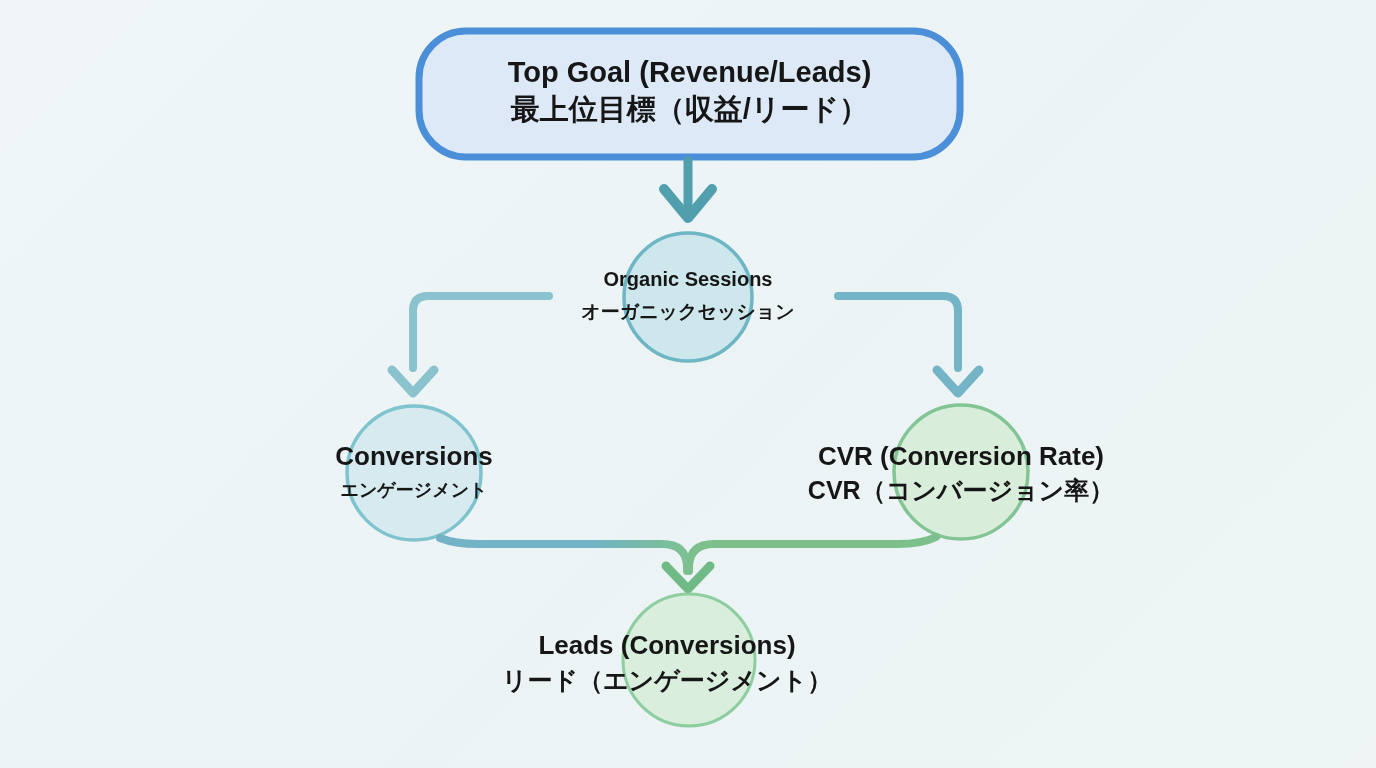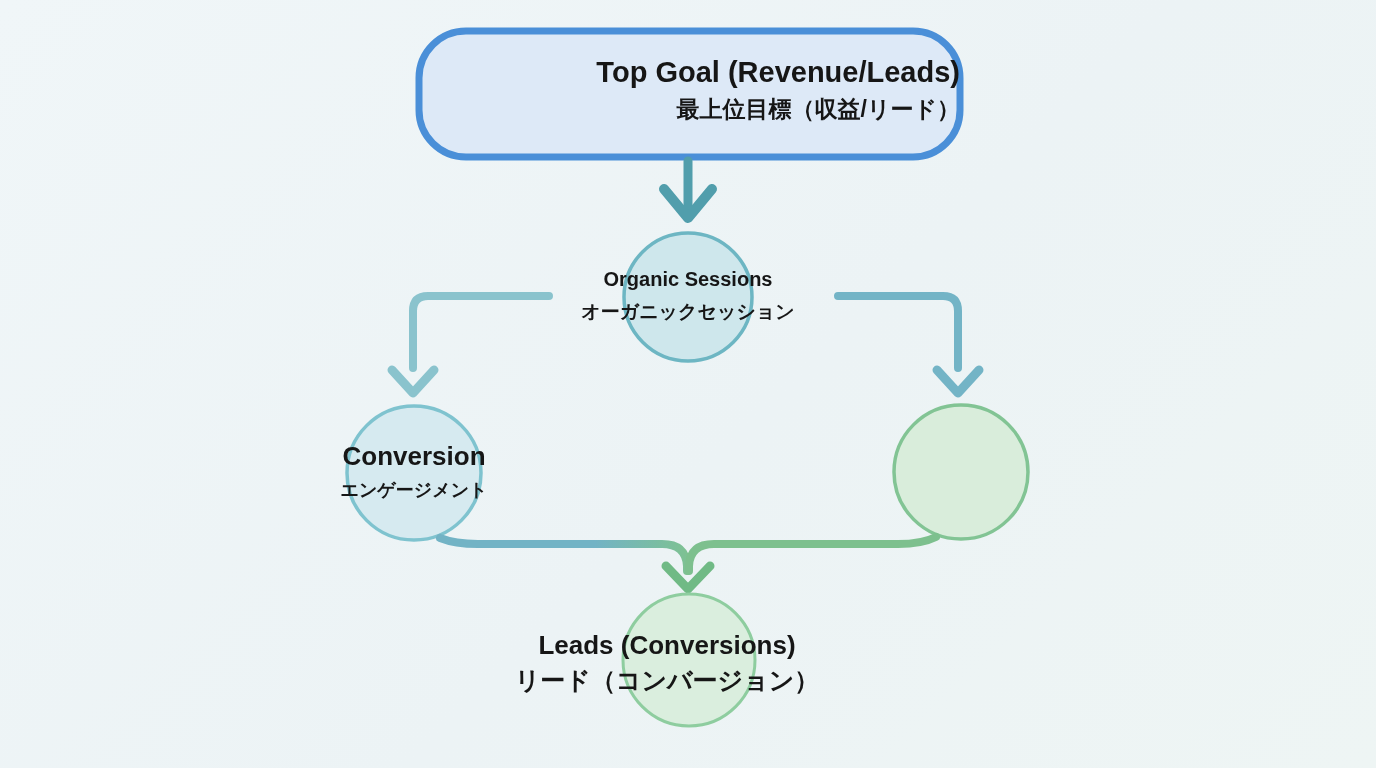--- a/index.html
+++ b/index.html
@@ -28,23 +28,23 @@
     position: absolute;
     text-align: center;
     font-weight: 700;
     line-height: 1.3;
     white-space: nowrap;
     pointer-events: none;
   }
   .node-label .en { display: block; }
   .node-label .ja { display: block; }
 
-  .label-top    { left: 419px; top: 53px;  width: 541px; text-align: right; }
+  .label-top    { left: 419px; top: 53px;  width: 541px; }
   .label-top .en { font-size: 29px; line-height: 38px; }
-  .label-top .ja { font-size: 23px; line-height: 37px; }
+  .label-top .ja { font-size: 29px; line-height: 37px; }
 
   .label-organic { left: 438px; top: 263px; width: 500px; }
   .label-organic .en { font-size: 20px; line-height: 33px; }
   .label-organic .ja { font-size: 19px; line-height: 32px; }
 
   .label-engagement { left: 214px; top: 439px; width: 400px; }
   .label-engagement .en { font-size: 26px; line-height: 34px; }
   .label-engagement .ja { font-size: 18px; line-height: 34px; }
 
   .label-cvr { left: 761px; top: 439px; width: 400px; }
@@ -99,23 +99,27 @@
     <span class="en">Top Goal (Revenue/Leads)</span>
     <span class="ja">最上位目標（収益/リード）</span>
   </div>
 
   <div class="node-label label-organic">
     <span class="en">Organic Sessions</span>
     <span class="ja">オーガニックセッション</span>
   </div>
 
   <div class="node-label label-engagement">
-    <span class="en">Conversion</span>
+    <span class="en">Conversions</span>
     <span class="ja">エンゲージメント</span>
   </div>
 
+  <div class="node-label label-cvr">
+    <span class="en">CVR (Conversion Rate)</span>
+    <span class="ja">CVR（コンバージョン率）</span>
+  </div>
 
   <div class="node-label label-leads">
     <span class="en">Leads (Conversions)</span>
-    <span class="ja">リード（コンバージョン）</span>
+    <span class="ja">リード（エンゲージメント）</span>
   </div>
 
 </div>
 
 </body></html>

